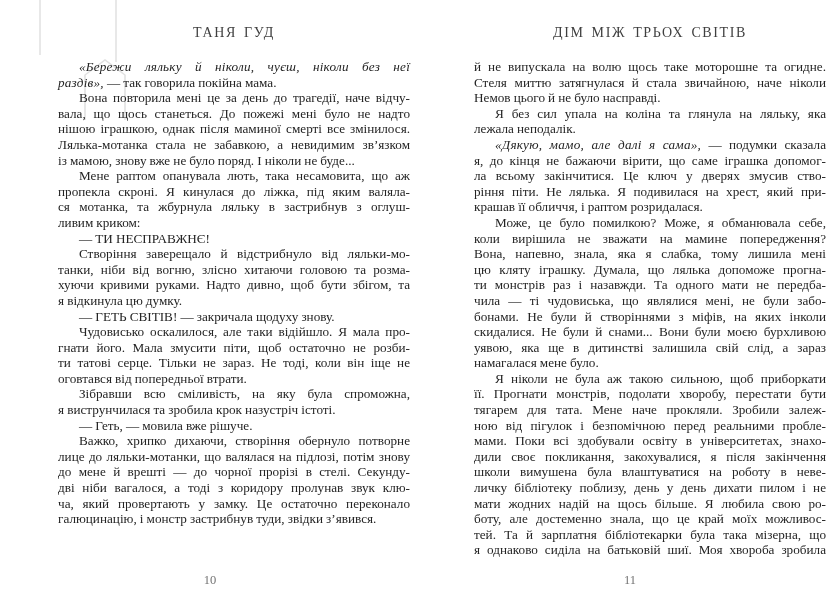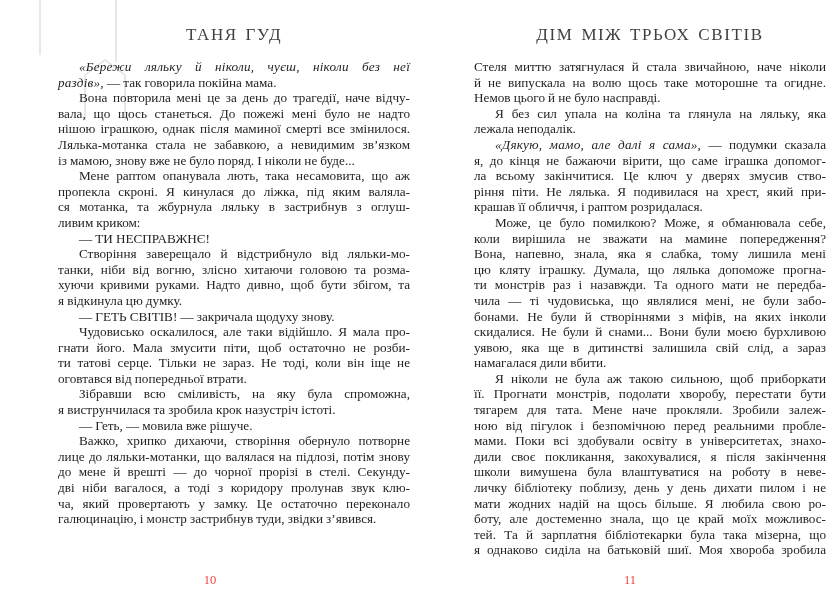--- a/index.html
+++ b/index.html
@@ -28,21 +28,21 @@
     height: 608px;
   }
   .page.left  { left: 58px; }
   .page.right { left: 462px; margin-left: 12px; }
   .running-header {
     position: absolute;
     top: 25px;
     left: 0;
     right: 0;
     text-align: center;
-    font-size: 17px;
+    font-size: 14px;
     letter-spacing: 1.6px;
     word-spacing: 2px;
     color: #3f3f3f;
   }
   .lines {
     position: absolute;
     top: 59px;
     left: 0;
     right: 0;
   }
@@ -59,21 +59,21 @@
     text-align-last: justify;
   }
   .line.indent { text-indent: 21px; }
   .it { font-style: italic; letter-spacing: 0.2px; }
   .pagenum {
     position: absolute;
     top: 573px;
     width: 420px;
     text-align: center;
     font-size: 12.5px;
-    color: #ef4444;
+    color: #737373;
   }
   .pagenum.pn-left  { left: 0; }
   .pagenum.pn-right { left: 420px; }
 </style>
 </head>
 <body>
 
 <div class="spread">
 
   <svg class="watermark" width="160" height="130" viewBox="0 0 160 130" fill="none">
@@ -114,40 +114,40 @@
         <div class="line just"><span>до мене й врешті — до чорної прорізі в стелі. Секунду-</span></div>
         <div class="line just"><span>дві ніби вагалося, а тоді з коридору пролунав звук клю-</span></div>
         <div class="line just"><span>ча, який провертають у замку. Це остаточно переконало</span></div>
         <div class="line"><span>галюцинацію, і монстр застрибнув туди, звідки з’явився.</span></div>
       </div>
   </section>
 
   <section class="page right">
     <div class="running-header">ДІМ МІЖ ТРЬОХ СВІТІВ</div>
     <div class="lines">
+        <div class="line just"><span>й не випускала на волю щось таке моторошне та огидне.</span></div>
         <div class="line just"><span>Стеля миттю затягнулася й стала звичайною, наче ніколи</span></div>
-        <div class="line just"><span>й не випускала на волю щось таке моторошне та огидне.</span></div>
         <div class="line"><span>Немов цього й не було насправді.</span></div>
         <div class="line indent just"><span>Я без сил упала на коліна та глянула на ляльку, яка</span></div>
         <div class="line"><span>лежала неподалік.</span></div>
         <div class="line indent just"><span class="it">«Дякую, мамо, але далі я сама», </span><span>— подумки сказала</span></div>
         <div class="line just"><span>я, до кінця не бажаючи вірити, що саме іграшка допомог-</span></div>
         <div class="line just"><span>ла всьому закінчитися. Це ключ у дверях змусив ство-</span></div>
         <div class="line just"><span>ріння піти. Не лялька. Я подивилася на хрест, який при-</span></div>
         <div class="line"><span>крашав її обличчя, і раптом розридалася.</span></div>
         <div class="line indent just"><span>Може, це було помилкою? Може, я обманювала себе,</span></div>
         <div class="line just"><span>коли вирішила не зважати на мамине попередження?</span></div>
         <div class="line just"><span>Вона, напевно, знала, яка я слабка, тому лишила мені</span></div>
         <div class="line just"><span>цю кляту іграшку. Думала, що лялька допоможе прогна-</span></div>
         <div class="line just"><span>ти монстрів раз і назавжди. Та одного мати не передба-</span></div>
         <div class="line just"><span>чила — ті чудовиська, що являлися мені, не були забо-</span></div>
         <div class="line just"><span>бонами. Не були й створіннями з міфів, на яких інколи</span></div>
         <div class="line just"><span>скидалися. Не були й снами... Вони були моєю бурхливою</span></div>
         <div class="line just"><span>уявою, яка ще в дитинстві залишила свій слід, а зараз</span></div>
-        <div class="line"><span>намагалася дили вбити.</span></div>
+        <div class="line"><span>намагалася мене було.</span></div>
         <div class="line indent just"><span>Я ніколи не була аж такою сильною, щоб приборкати</span></div>
         <div class="line just"><span>її. Прогнати монстрів, подолати хворобу, перестати бути</span></div>
         <div class="line just"><span>тягарем для тата. Мене наче прокляли. Зробили залеж-</span></div>
         <div class="line just"><span>ною від пігулок і безпомічною перед реальними пробле-</span></div>
         <div class="line just"><span>мами. Поки всі здобували освіту в університетах, знахо-</span></div>
         <div class="line just"><span>дили своє покликання, закохувалися, я після закінчення</span></div>
         <div class="line just"><span>школи вимушена була влаштуватися на роботу в неве-</span></div>
         <div class="line just"><span>личку бібліотеку поблизу, день у день дихати пилом і не</span></div>
         <div class="line just"><span>мати жодних надій на щось більше. Я любила свою ро-</span></div>
         <div class="line just"><span>боту, але достеменно знала, що це край моїх можливос-</span></div>

